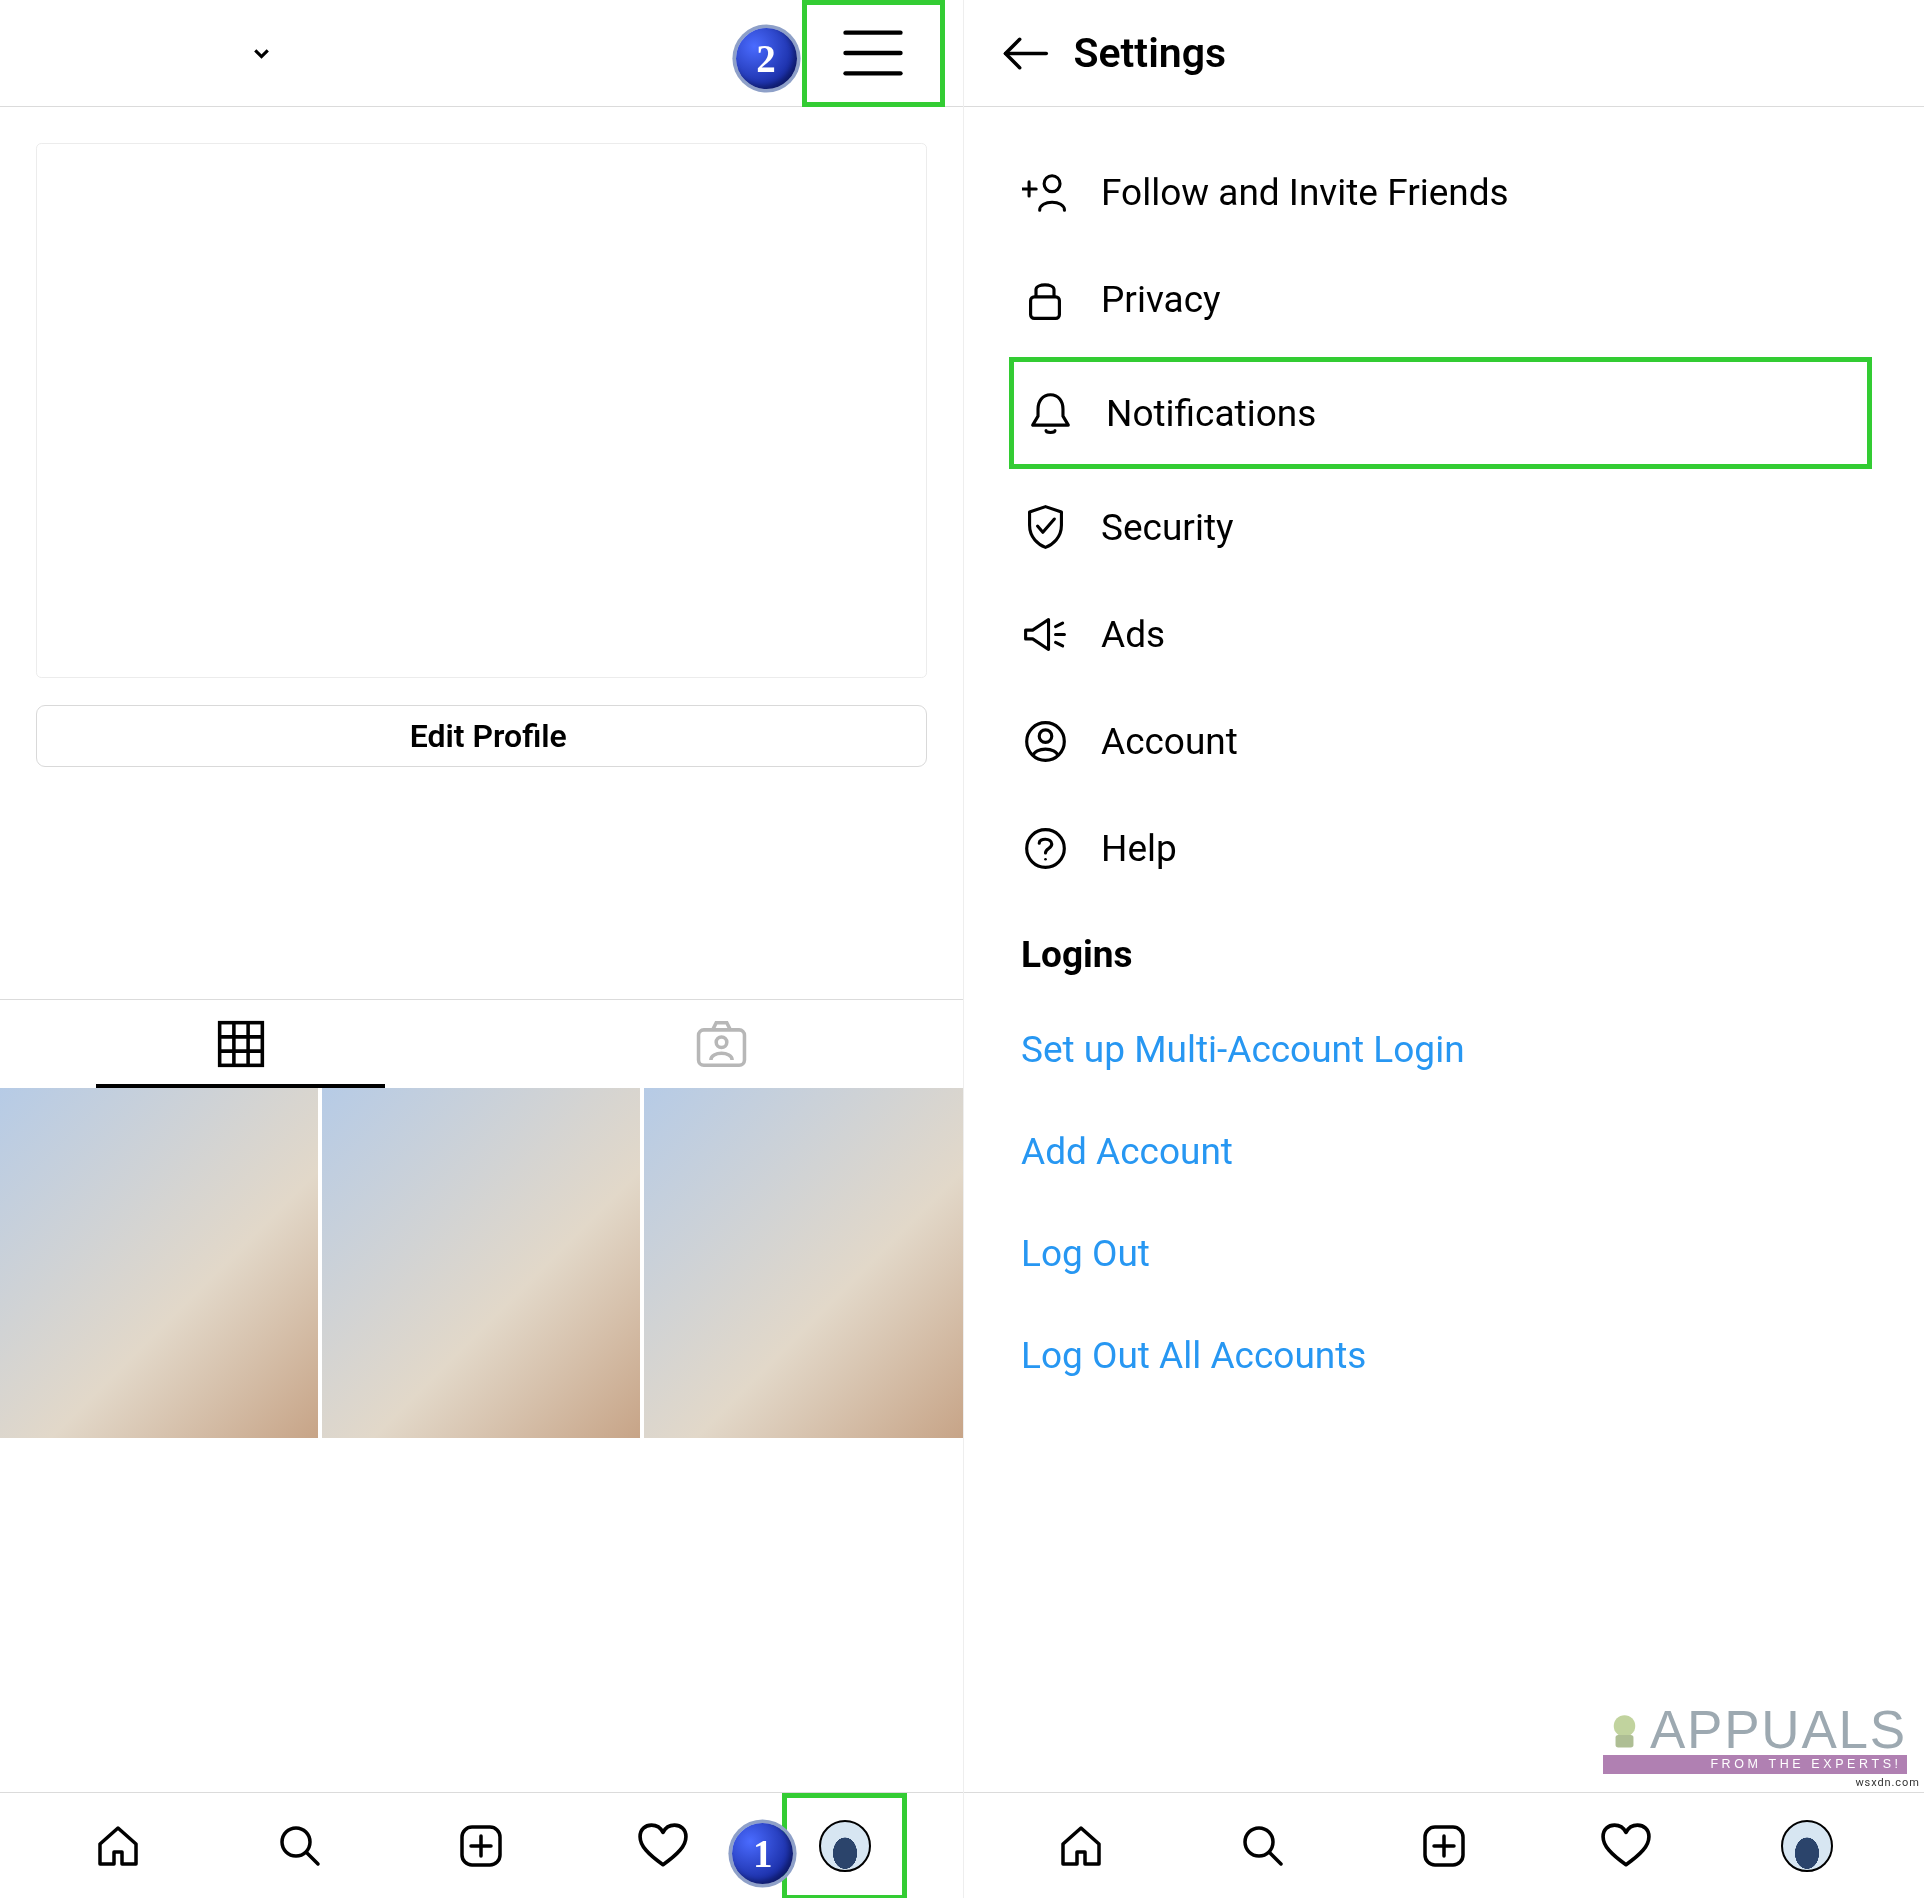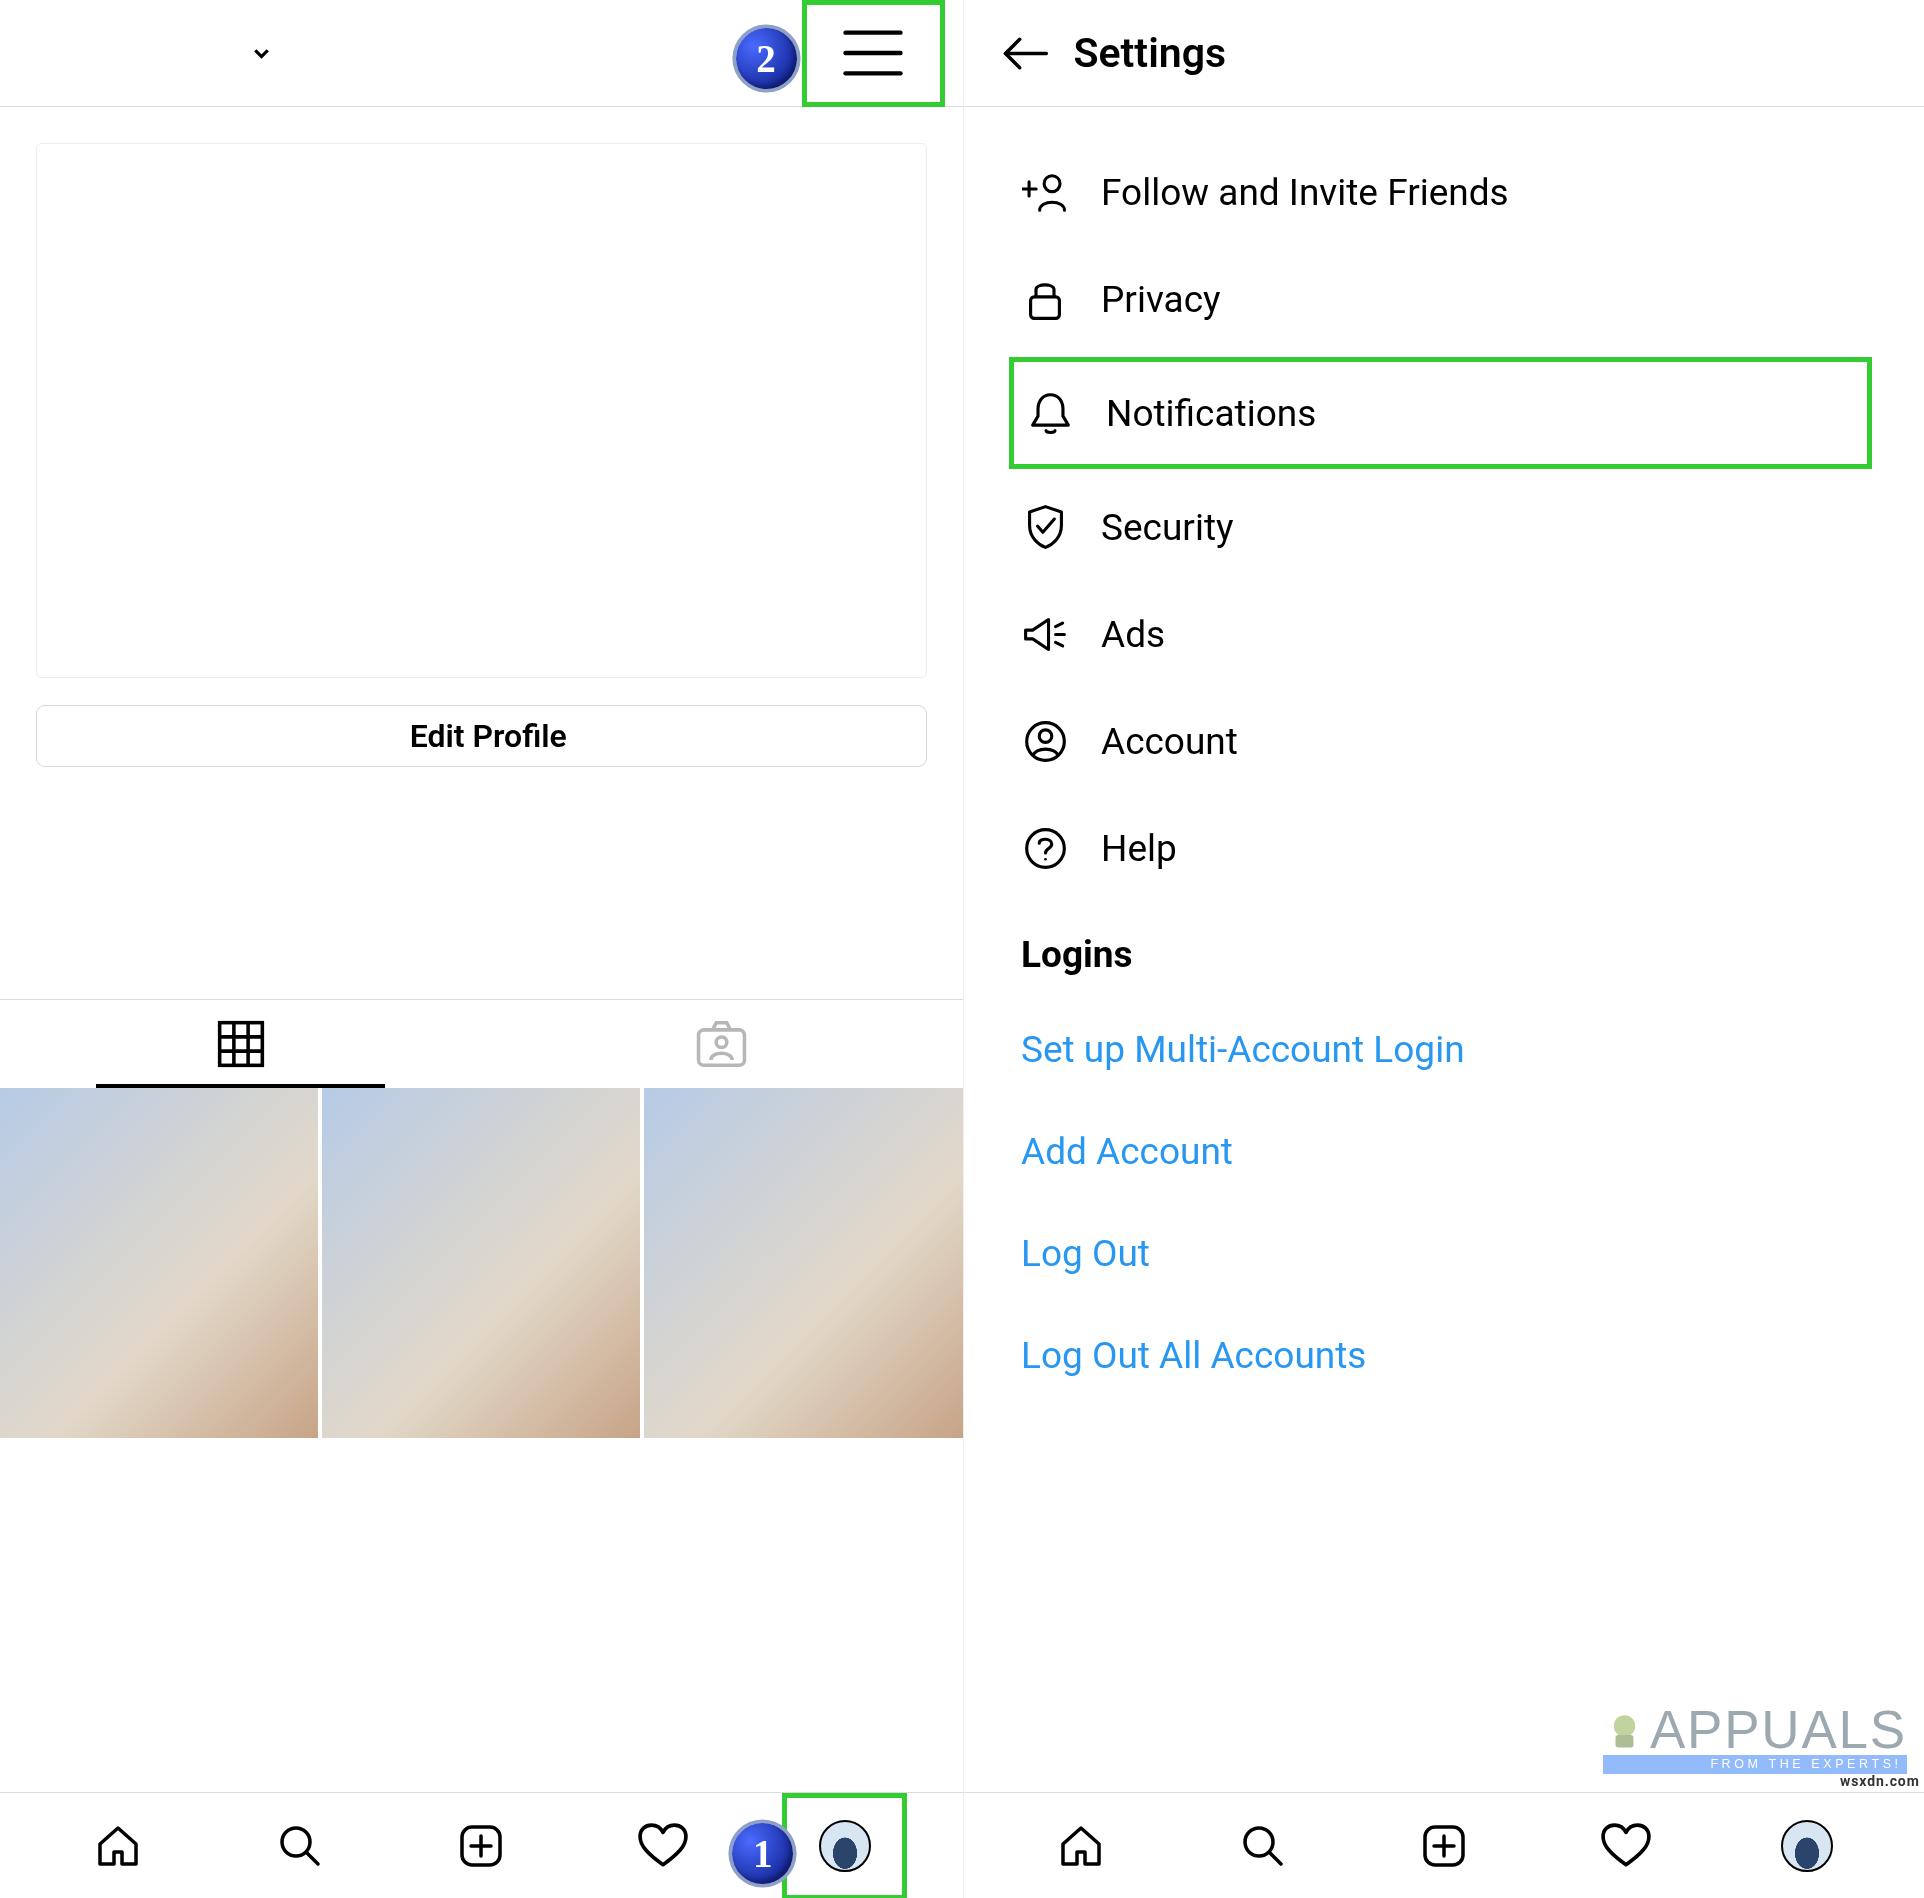--- a/index.html
+++ b/index.html
@@ -228,33 +228,32 @@
     letter-spacing: 1.8px;
     color: #4e6472;
     display: flex;
     align-items: center;
     gap: 3.6px;
   }
   .watermark .tag {
     font-size: 12.5px;
     letter-spacing: 3.6px;
     color: #fff;
-    background: #3b82f6;
+    background: #701a75;
     padding: 2.7px 5.3px;
     margin-top: -5.3px;
   }
   .tiny-credit {
     position: absolute;
     right: 5.3px;
     bottom: 110px;
-    font-size: 14px;
+    font-size: 11px;
     color: #333;
     letter-spacing: 0.9px;
     z-index: 21;
-    font-weight: bold;
   }
   svg { display:block; }
 </style>
 </head>
 <body>
 
 <div class="panes">
 
   <div class="pane">
 

